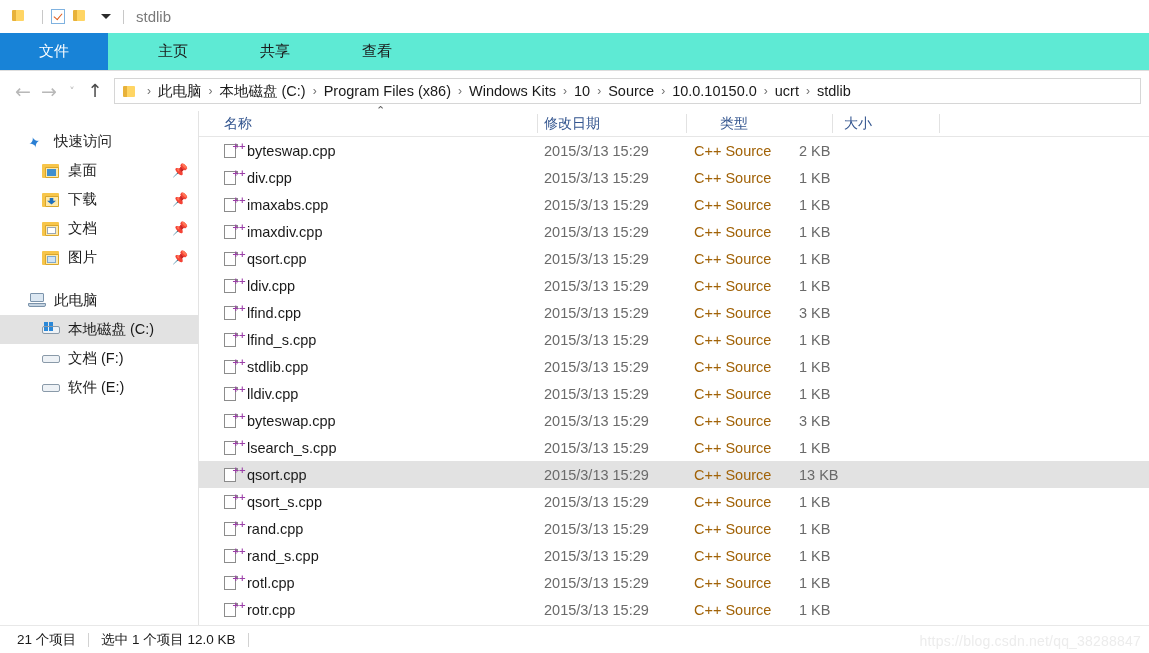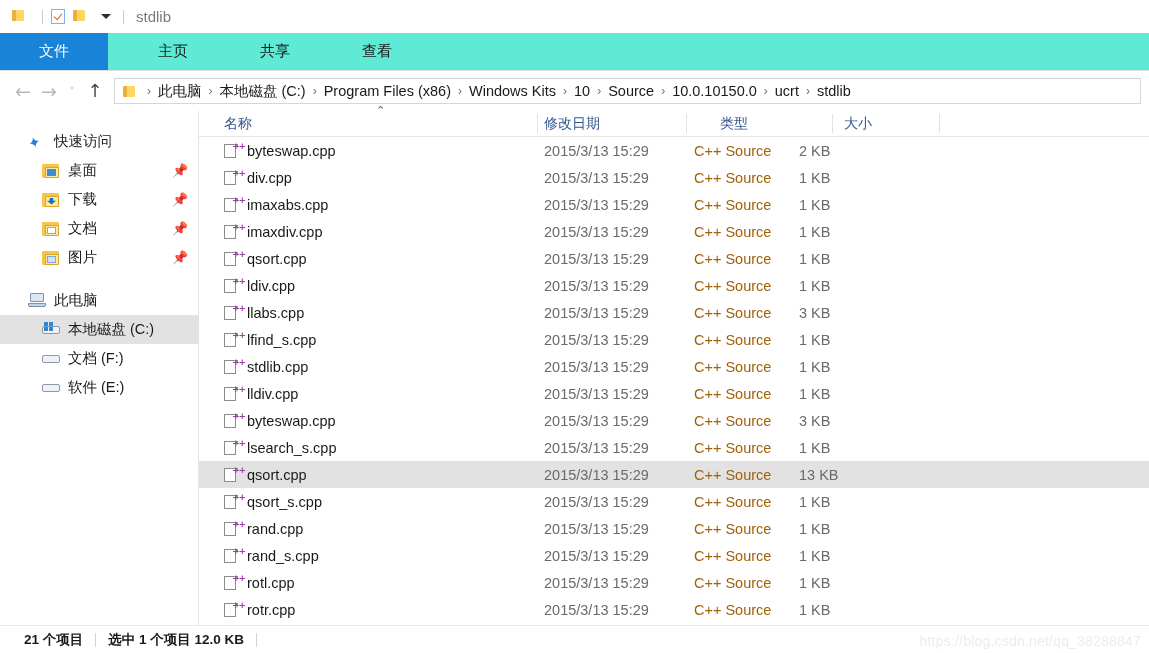--- a/index.html
+++ b/index.html
@@ -430,25 +430,24 @@
   }
 
   
   .statusbar {
     position: absolute;
     left: 0; right: 0;
     bottom: 0;
     height: 28px;
     display: flex;
     align-items: center;
-    padding-left: 24px;
+    padding-left: 17px;
     background: #ffffff;
     border-top: 1px solid #e8e8e8;
     box-sizing: border-box;
-    font-weight: bold;
   }
   .status-text {
     font-size: 13.5px;
     color: #1a1a1a;
     white-space: nowrap;
   }
   .status-div {
     width: 1px;
     height: 14px;
     background: #d2d2d2;
@@ -696,21 +695,21 @@
           <div class="cell-type">C++ Source</div>
           <div class="cell-size">1 KB</div>
         </div>
         <div class="row">
           <div class="cell-name">
             <span class="ico-cpp">
               <span class="sheet"></span>
               <span class="fold"></span>
               <span class="pp">++</span>
             </span>
-            <span>llabs.cpp</span>
+            <span>lfind.cpp</span>
           </div>
           <div class="cell-date">2015/3/13 15:29</div>
           <div class="cell-type">C++ Source</div>
           <div class="cell-size">3 KB</div>
         </div>
         <div class="row">
           <div class="cell-name">
             <span class="ico-cpp">
               <span class="sheet"></span>
               <span class="fold"></span>

